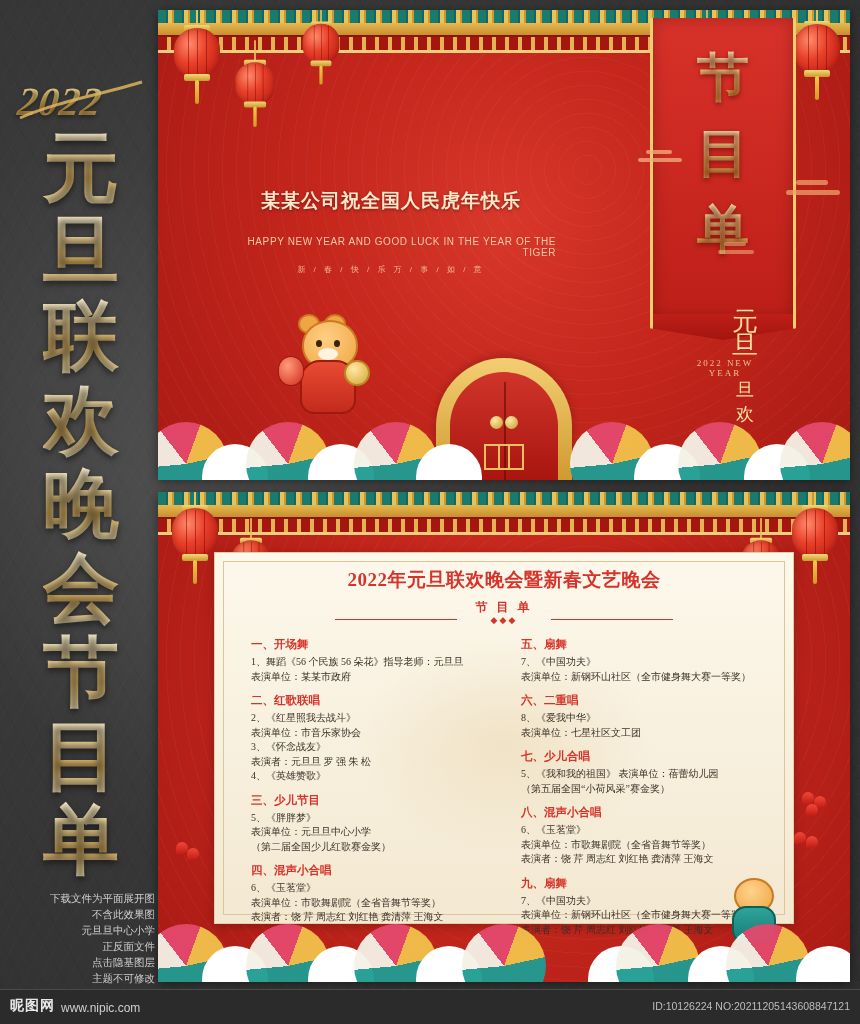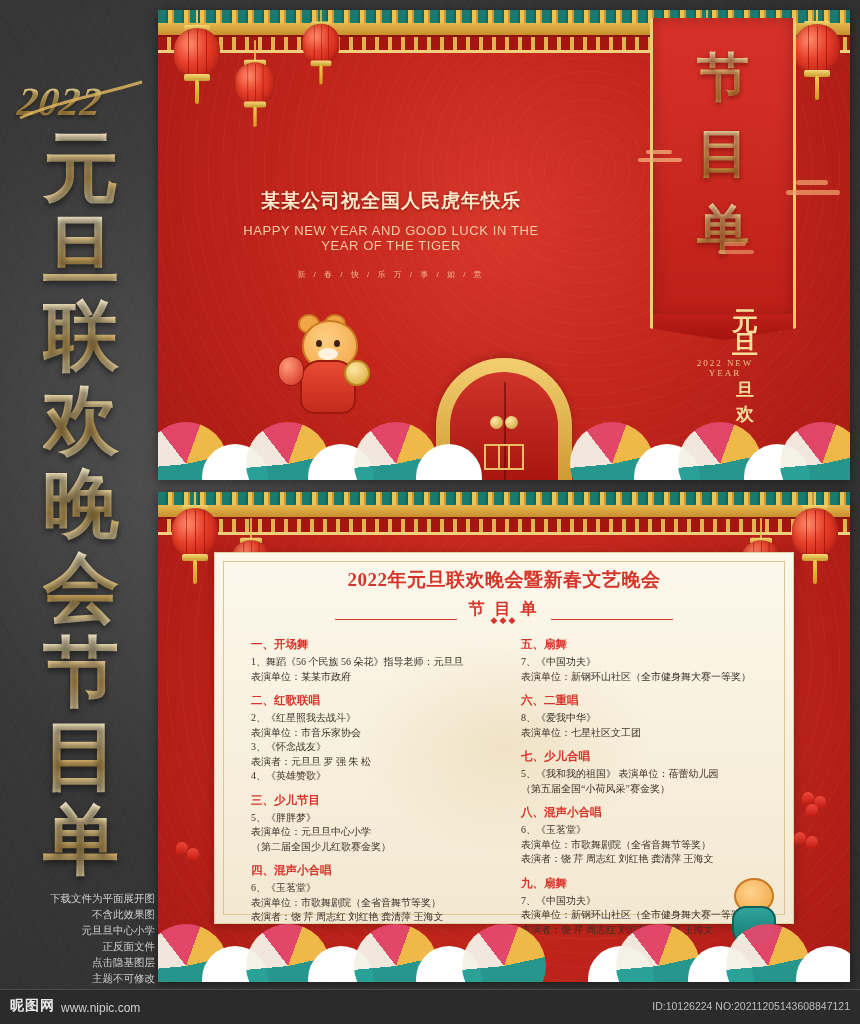--- a/index.html
+++ b/index.html
@@ -203,40 +203,40 @@
     text-shadow: 0 2px 5px rgba(90,8,4,.6);
   }
   .stamp {
     position: absolute;
     right: 88px; top: 300px;
     width: 74px; height: 66px;
     color: #f7dd9a;
     font-family: "Liberation Serif", serif;
     text-align: center;
   }
-  .stamp .s1 { font-size: 26px; font-weight: bold; line-height: 24px; letter-spacing: 4px; margin-left: 44px;}
+  .stamp .s1 { font-size: 26px; font-weight: normal; line-height: 24px; letter-spacing: 4px; margin-left: 44px;}
   .stamp .s2 { font-size: 9px; letter-spacing: 2px; opacity:.85 }
 
   .greet {
     position: absolute;
     left: 68px; top: 178px;
     width: 330px; text-align: center;
   }
   .greet .g1 {
     font-family: "Liberation Serif", serif;
     font-size: 19px; font-weight: bold; color: #ffe7c9;
     letter-spacing: 1px;
     text-shadow: 0 1px 3px rgba(70,6,3,.6);
   }
   .greet .g2 {
-    margin-top: 9px;
-    font-size: 13px; color: #f3c9a6; letter-spacing: .6px;
+    margin-top: 22px;
+    font-size: 10px; color: #f3c9a6; letter-spacing: .6px; text-align: right;
   }
   .greet .g3 {
-    margin-top: 16px;
+    margin-top: 6px;
     font-size: 8px; color: #efb68f; letter-spacing: 3px;
   }
 
   
   .door-arch {
     position: absolute;
     left: 50%; transform: translateX(-50%);
     bottom: 0; width: 136px; height: 122px;
     background: linear-gradient(180deg, #f3cf72, #cf9a31);
     border-radius: 68px 68px 0 0;
@@ -347,21 +347,21 @@
     text-align: center;
   }
   .prog-title .t1 {
     font-family: "Liberation Serif", serif;
     font-size: 19px; font-weight: bold; color: #d6342a;
     letter-spacing: .5px;
   }
   .prog-title .t2 {
     margin-top: 6px;
     font-family: "Liberation Serif", serif;
-    font-size: 16px; font-weight: bold; color: #d6342a;
+    font-size: 12px; font-weight: bold; color: #d6342a;
     letter-spacing: 3px;
   }
   .title-rule {
     position: absolute; left: 120px; right: 120px; top: 62px;
     height: 8px;
   }
   .title-rule:before, .title-rule:after {
     content:""; position:absolute; top: 4px; height:1px; width: 36%;
     background: #d6342a;
   }

